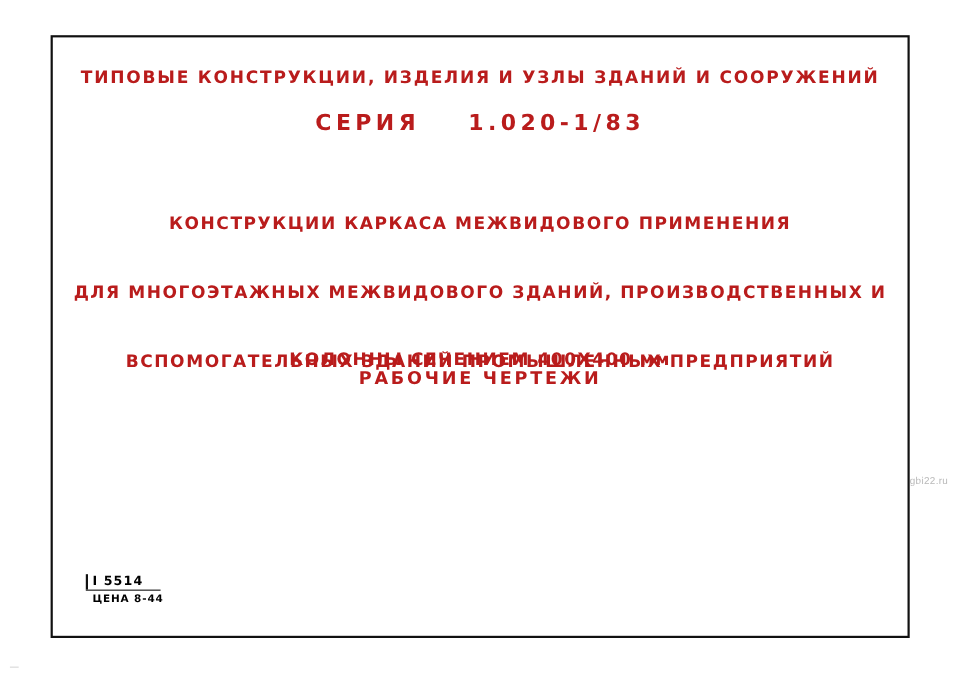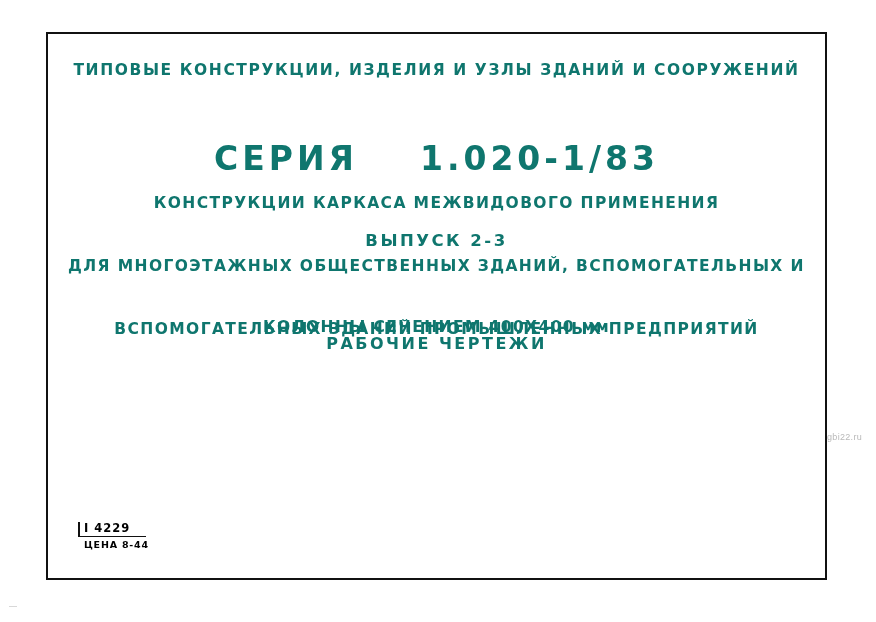--- a/index.html
+++ b/index.html
@@ -31,45 +31,44 @@
     top: 32px;
     width: 781px;
     height: 548px;
     border: 2px solid #111111;
     box-sizing: border-box;
     background: #ffffff;
   }
 
   .doc-text {
     text-align: center;
-    color: #0f766e;
+    color: #b91c1c;
     font-family: "DejaVu Sans", sans-serif;
     letter-spacing: 1.2px;
     white-space: pre;
   }
 
   #line-top {
     position: absolute;
     left: 0;
     right: 0;
     top: 27px;
     font-size: 15.5px;
     font-weight: 600;
     letter-spacing: 1.6px;
   }
 
   #series-title {
     position: absolute;
     left: 0;
     right: 0;
     top: 65px;
-    font-size: 33px;
+    font-size: 20px;
     font-weight: 700;
     letter-spacing: 4px;
-    margin-top: 40px;
   }
 
   #subtitle-block {
     position: absolute;
     left: 0;
     right: 0;
     top: 117px;
     font-size: 15.5px;
     font-weight: 600;
     line-height: 21px;
@@ -172,34 +171,33 @@
 <div id="page">
 
   <div id="frame">
 
     <div id="line-top" class="doc-text">ТИПОВЫЕ КОНСТРУКЦИИ, ИЗДЕЛИЯ И УЗЛЫ ЗДАНИЙ И СООРУЖЕНИЙ</div>
 
     <div id="series-title" class="doc-text">СЕРИЯ    1.020-1/83</div>
 
     <div id="subtitle-block" class="doc-text">
       <span class="sub-line">КОНСТРУКЦИИ КАРКАСА МЕЖВИДОВОГО ПРИМЕНЕНИЯ</span>
-      <span class="sub-line">ДЛЯ МНОГОЭТАЖНЫХ ОБЩЕСТВЕННЫХ ЗДАНИЙ, ВСПОМОГАТЕЛЬНЫХ И</span>
+      <span class="sub-line">ДЛЯ МНОГОЭТАЖНЫХ МЕЖВИДОВОГО ЗДАНИЙ, ПРОИЗВОДСТВЕННЫХ И</span>
       <span class="sub-line">ВСПОМОГАТЕЛЬНЫХ ЗДАНИЙ ПРОМЫШЛЕННЫХ ПРЕДПРИЯТИЙ</span>
     </div>
 
-    <div id="issue-line" class="doc-text">ВЫПУСК 2-3</div>
 
     <div id="desc-block" class="doc-text">
       <span class="desc-line">КОЛОННЫ СЕЧЕНИЕМ 400Х400 мм</span>
     </div>
 
     <div id="doc-kind" class="doc-text">РАБОЧИЕ ЧЕРТЕЖИ</div>
 
     <div id="stamp">
-      <div class="code">I 4229</div>
+      <div class="code">I 5514</div>
       <div class="price">ЦЕНА 8-44</div>
     </div>
 
   </div>
 
   <div id="watermark">gbi22.ru</div>
 
   <div id="corner-mark"></div>
 
 </div>

